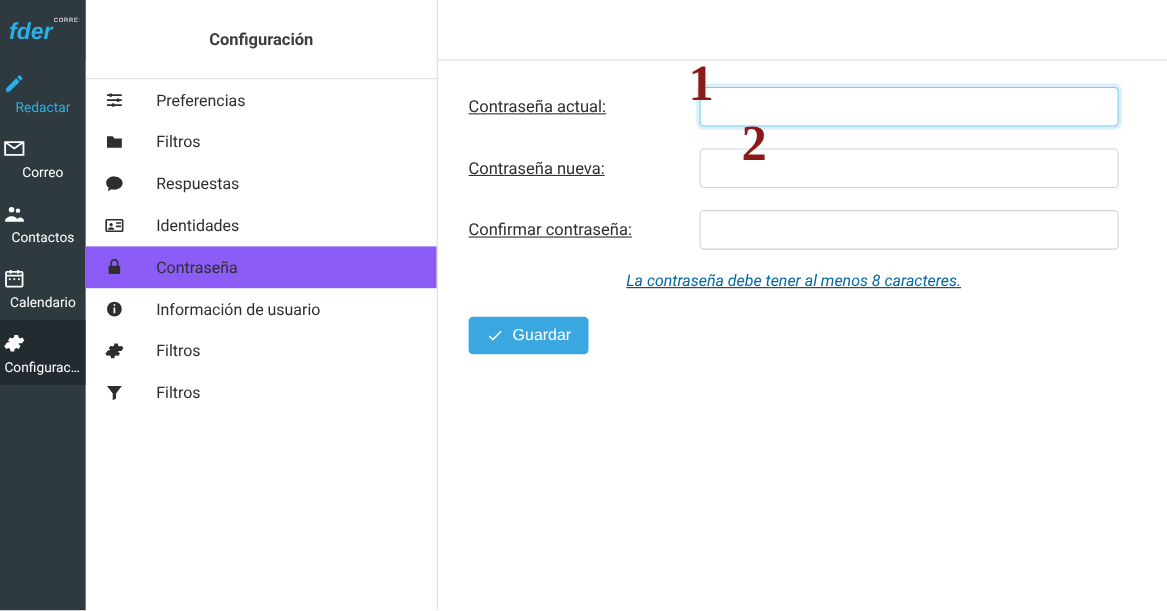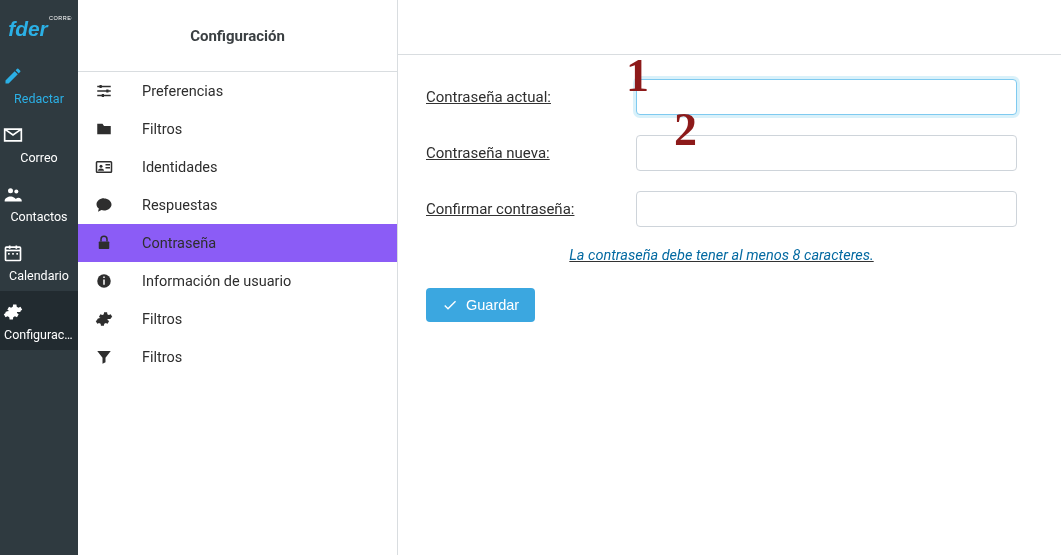--- a/index.html
+++ b/index.html
@@ -142,39 +142,39 @@
         <svg viewBox="0 0 24 24">
             <path d="M3 5h7l2 3h9v11H3z"></path>
           </svg>
       </span>
       <span>Filtros</span>
     </div>
 
     <div class="s-item">
       <span class="sic">
         <svg viewBox="0 0 24 24">
+            <path d="M12 3C6.5 3 2 6.6 2 11c0 2.3 1.2 4.3 3.1 5.8L4 21l4.6-2.3c1.1.3 2.2.5 3.4.5 5.5 0 10-3.6 10-8s-4.5-8-10-8z"></path>
+          </svg>
+      </span>
+      <span>Respuestas</span>
+    </div>
+
+    <div class="s-item">
+      <span class="sic">
+        <svg viewBox="0 0 24 24">
             <rect x="2" y="5" width="20" height="14" rx="1" fill="none" stroke="currentColor" stroke-width="2"></rect>
             <circle cx="8" cy="11" r="2"></circle>
             <path d="M4 17c0-1.8 2-3 4-3s4 1.2 4 3"></path>
             <line x1="14" y1="9" x2="20" y2="9" stroke="currentColor" stroke-width="2"></line>
             <line x1="14" y1="13" x2="20" y2="13" stroke="currentColor" stroke-width="2"></line>
           </svg>
       </span>
       <span>Identidades</span>
     </div>
 
-    <div class="s-item">
-      <span class="sic">
-        <svg viewBox="0 0 24 24">
-            <path d="M12 3C6.5 3 2 6.6 2 11c0 2.3 1.2 4.3 3.1 5.8L4 21l4.6-2.3c1.1.3 2.2.5 3.4.5 5.5 0 10-3.6 10-8s-4.5-8-10-8z"></path>
-          </svg>
-      </span>
-      <span>Respuestas</span>
-    </div>
-
     <div class="s-item selected">
       <span class="sic">
         <svg viewBox="0 0 24 24">
             <rect x="5" y="10" width="14" height="10" rx="1"></rect>
             <path d="M8 10V7a4 4 0 0 1 8 0v3" fill="none" stroke="currentColor" stroke-width="2"></path>
           </svg>
       </span>
       <span>Contraseña</span>
     </div>
 

